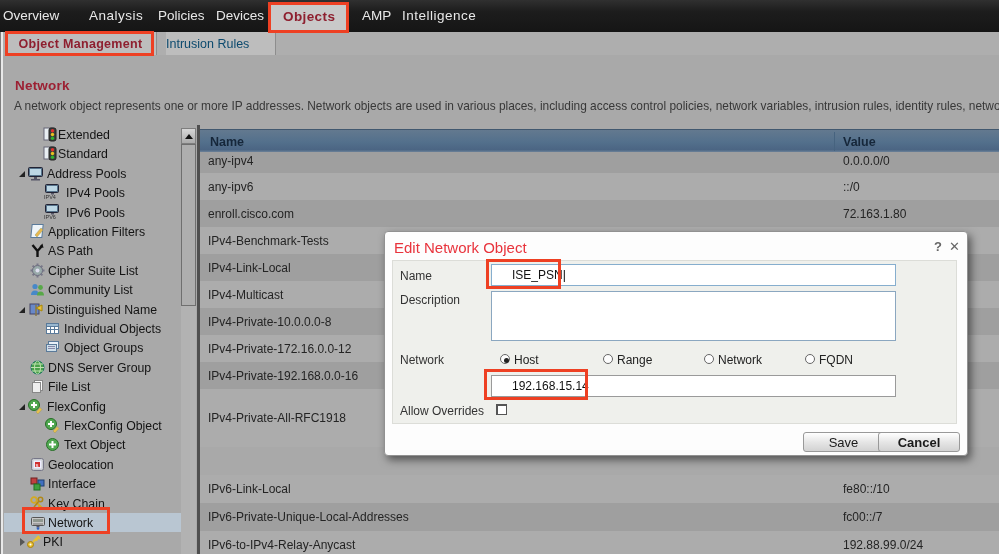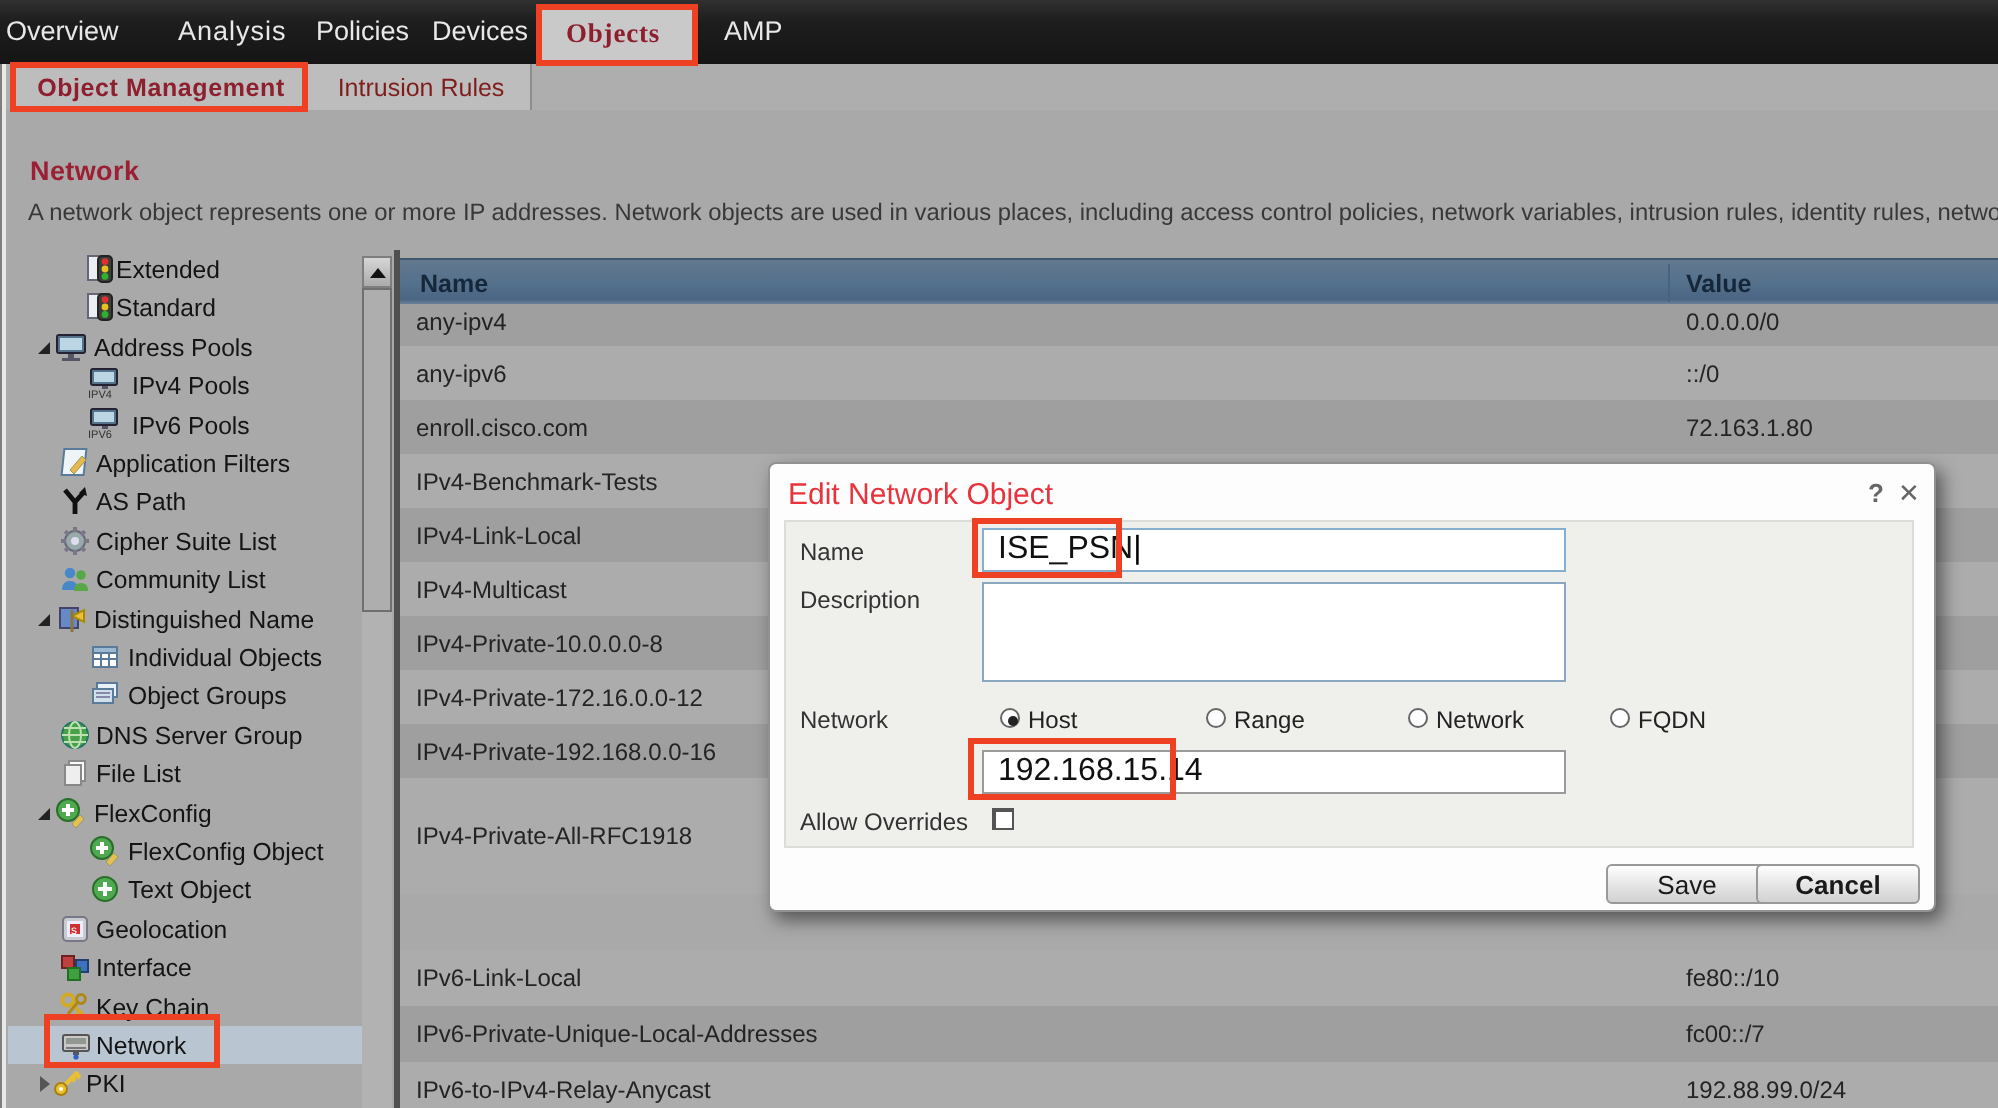--- a/index.html
+++ b/index.html
@@ -6,29 +6,29 @@
 html,body { width:999px; height:554px; overflow:hidden; background:#a9a9a9;
   font-family:"Liberation Sans", sans-serif; }
 
 #nav { position:absolute; left:0; top:0; width:999px; height:32px;
   background:linear-gradient(#303030,#1d1d1d 35%,#151515); }
 .navitem { position:absolute; top:0; height:32px; line-height:32px;
   color:#e8e8e8; font-size:13.5px; }
 #objsel { position:absolute; left:271px; top:4px; width:77px; height:28px;
   background:#c9c9c9; }
 #objtxt { position:absolute; left:283px; top:0; height:32px; line-height:34px;
-  color:#8e1f2f; font-weight:bold; font-size:13.5px; letter-spacing:0.4px;font-family:Liberation Serif, serif; }
+  color:#8e1f2f; font-weight:bold; font-size:13.5px; letter-spacing:0.4px; }
 
 #tabbar { position:absolute; left:0; top:32px; width:999px; height:23px;
   background:#aeaeae; }
 .tab { position:absolute; top:0; height:23px; line-height:24px; font-size:12.5px; }
 #tab1 { left:5px; width:152px; background:#bdbdbd; color:#8e1f2f;
   font-weight:bold; letter-spacing:0.3px; text-align:center; border-right:1px solid #8d8d8d; }
-#tab2 { left:156px; width:110px; background:#bdbdbd; color:#7f1d1d;
-  text-align:center; border-right:1px solid #8d8d8d; }
+#tab2 { left:166px; width:110px; background:#bdbdbd; color:#0c4a6e;
+  text-align:left; border-right:1px solid #8d8d8d; }
 
 #h1 { position:absolute; left:15px; top:78px; color:#9c2033; font-size:13.5px; font-weight:bold; letter-spacing:0.2px; }
 #desc { position:absolute; left:14px; top:99px; width:1200px; color:#1c1c1c;
   font-size:11.9px; white-space:nowrap; color:#383838; }
 
 #ledge1 { position:absolute; left:0; top:32px; width:1px; height:522px; background:#7e7e7e; }
 #ledge2 { position:absolute; left:1px; top:32px; width:2px; height:522px; background:#e9e9e9; }
 
 #tree { position:absolute; left:4px; top:125px; width:177px; height:429px; overflow:hidden; }
 .trow { position:absolute; left:0; width:164px; height:20px; font-size:12.3px;
@@ -58,23 +58,23 @@
 
 #dlg { position:absolute; left:384px; top:231px; width:584px; height:225px;
   background:#fdfdfd; border:1px solid #919191; border-radius:4px;
   box-shadow:3px 4px 9px rgba(0,0,0,0.5); }
 #dtitle { position:absolute; left:9px; top:7px; font-size:15px; color:#e8333c; }
 #dhelp { position:absolute; left:549px; top:7px; font-size:13px; color:#666; font-weight:bold;}
 #dclose { position:absolute; left:564px; top:7px; font-size:13px; color:#666; }
 #dpanel { position:absolute; left:7px; top:28px; width:565px; height:164px;
   background:#eff0ec; border:1px solid #dcddd8; }
 .dlabel { position:absolute; font-size:12px; color:#333; }
-.dinput { position:absolute; left:106px; width:292px; background:#fff;
-  border:1px solid #86aece; font-size:16px; color:#111; line-height:20px;
-  padding-left:7px; }
+.dinput { position:absolute; left:106px; width:405px; background:#fff;
+  border:1px solid #86aece; font-size:12px; color:#111; line-height:20px;
+  padding-left:20px; }
 .radio { position:absolute; width:10px; height:10px; border-radius:50%;
   border:1px solid #666; background:#fdfdfd; }
 .rdot { position:absolute; left:2.5px; top:2.5px; width:5px; height:5px;
   border-radius:50%; background:#222; }
 .rlab { position:absolute; font-size:12px; color:#222; }
 #chk { position:absolute; left:111px; top:172px; width:11px; height:11px;
   background:#fff; border:1px solid #555; border-top:2px solid #555; border-left:2px solid #555;}
 .btn { position:absolute; top:200px; height:20px;
   background:linear-gradient(#ffffff,#e6e6e6 50%,#d2d2d2);
   border:1px solid #999; border-radius:3px; font-size:13px; color:#1a1a1a;
@@ -85,20 +85,21 @@
 </head>
 <body>
 <div id="nav">
   <span class="navitem" style="left:3px">Overview</span>
   <span class="navitem" style="left:89px;letter-spacing:0.5px">Analysis</span>
   <span class="navitem" style="left:158px">Policies</span>
   <span class="navitem" style="left:216px">Devices</span>
   <div id="objsel"></div>
   <span id="objtxt">Objects</span>
   <span class="navitem" style="left:362px">AMP</span>
+  <span class="navitem" style="left:402px;letter-spacing:0.5px">Intelligence</span>
 </div>
 <div id="tabbar">
   <div class="tab" id="tab1">Object Management</div>
   <div class="tab" id="tab2">Intrusion Rules</div>
 </div>
 <div id="h1">Network</div>
 <div id="desc">A network object represents one or more IP addresses. Network objects are used in various places, including access control policies, network variables, intrusion rules, identity rules, network discovery rules, event searches, reports, and so on.</div>
 <div id="ledge1"></div>
 <div id="ledge2"></div>
 <div class="tsel"></div>

